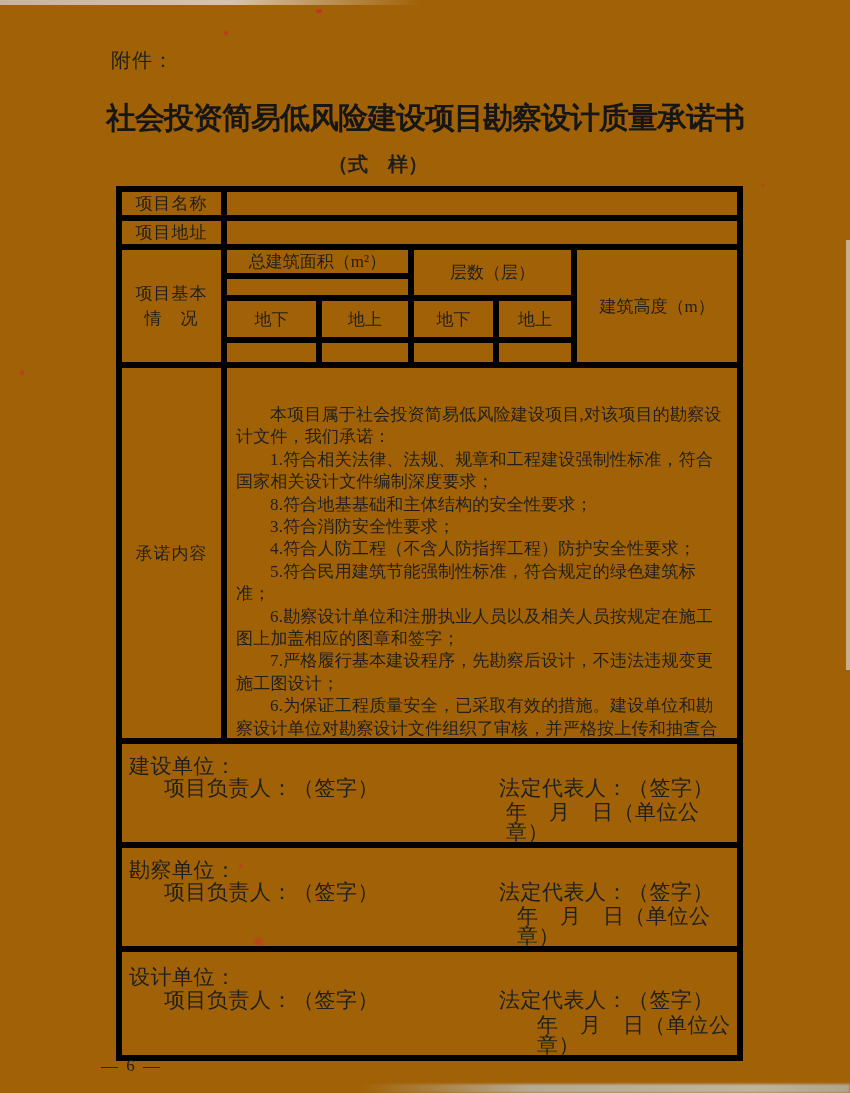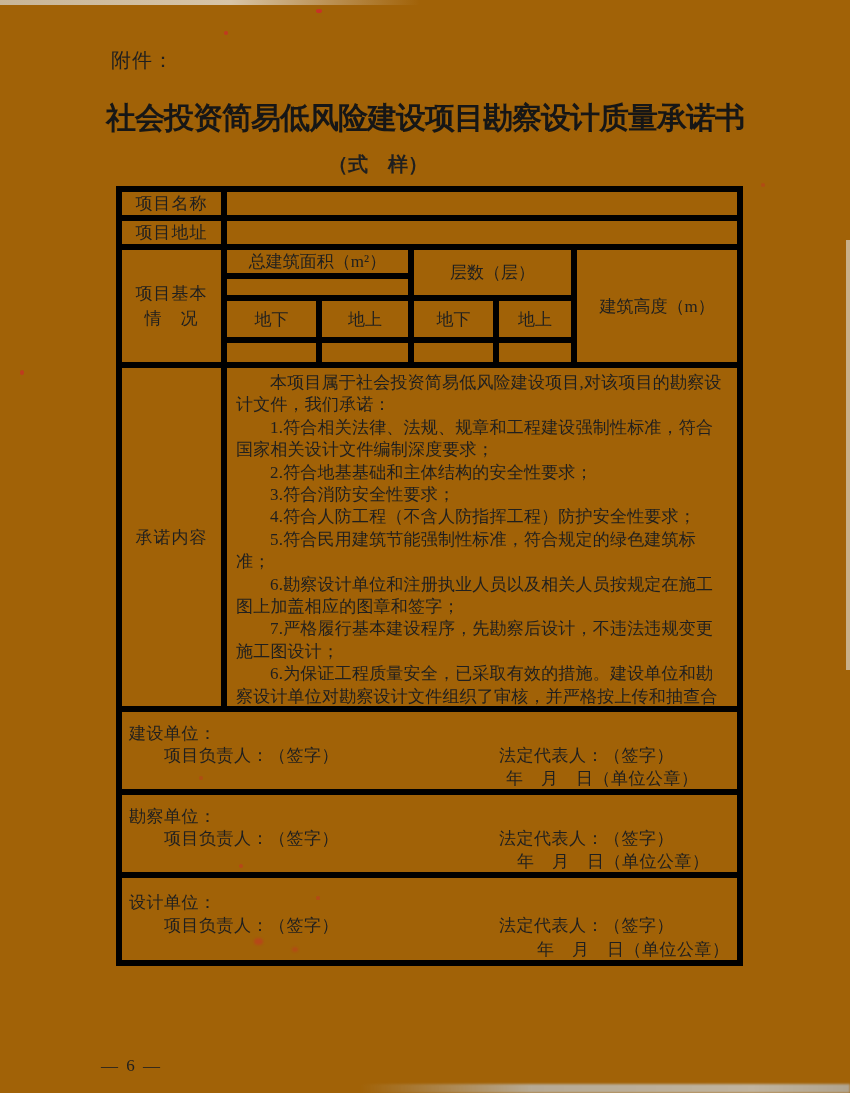--- a/index.html
+++ b/index.html
@@ -39,28 +39,28 @@
     border:6px solid #000000;
     padding:0; font-size:17px; vertical-align:middle;
     overflow:hidden;
   }
   .lbl { text-align:center; letter-spacing:1px; }
   .ctr { text-align:center; }
   .basic-label div { text-align:center; line-height:25px; letter-spacing:1px; }
   .height-cell { vertical-align:top; padding-top:15px; text-align:center; }
 
   .commit-cell { vertical-align:top; }
-  .commit-inner { height:334px; overflow:hidden; padding:4px 9px 0 9px; }
+  .commit-inner { height:334px; overflow:hidden; padding:4px 9px 0 9px;margin-top:32px; }
   .commit-inner p {
     margin:0; text-indent:2em;
     line-height:22.4px; font-size:17px;
     letter-spacing:0.2px;
   }
 
-  td.sig { position:relative; vertical-align:top; padding:8px 0 0 7px; font-size:17px; }
+  td.sig { position:relative; vertical-align:top; padding:8px 0 0 7px; font-size:21px; }
   .sig .l1 { margin-top:4px;  line-height:20px; letter-spacing:0.5px; }
   .sig .l2 { margin-top:2px;  line-height:20px; position:relative; }
   .sig .l2 .mgr   { margin-left:35px; letter-spacing:0.5px;font-family:Liberation Mono, monospace; }
   .sig .l2 .legal { position:absolute; left:370px; top:0; letter-spacing:0.5px; }
   .sig .l3 { margin-top:2px; line-height:20px; padding-left:377px; letter-spacing:0.5px; }
   tr.sig-1 .l3 { padding-left:388px; }
   tr.sig-2 .l1 { margin-top:7px; }
   tr.sig-2 .l2 { margin-top:3px; }
   tr.sig-2 .l3 { margin-top:3px; padding-left:408px; }
 
@@ -171,21 +171,21 @@
       <td></td>
       <td></td>
     </tr>
 
     <tr style="height:341px">
       <td class="lbl">承诺内容</td>
       <td colspan="5" class="commit-cell">
         <div class="commit-inner">
           <p>本项目属于社会投资简易低风险建设项目,对该项目的勘察设计文件，我们承诺：</p>
           <p>1.符合相关法律、法规、规章和工程建设强制性标准，符合国家相关设计文件编制深度要求；</p>
-          <p>2.符合地基基础和主体结构的安全性要求；</p>
+          <p>8.符合地基基础和主体结构的安全性要求；</p>
           <p>3.符合消防安全性要求；</p>
           <p>4.符合人防工程（不含人防指挥工程）防护安全性要求；</p>
           <p>5.符合民用建筑节能强制性标准，符合规定的绿色建筑标准；</p>
           <p>6.勘察设计单位和注册执业人员以及相关人员按规定在施工图上加盖相应的图章和签字；</p>
           <p>7.严格履行基本建设程序，先勘察后设计，不违法违规变更施工图设计；</p>
           <p>6.为保证工程质量安全，已采取有效的措施。建设单位和勘察设计单位对勘察设计文件组织了审核，并严格按上传和抽查合格的图纸组织施工；</p>
         </div>
       </td>
     </tr>
 

